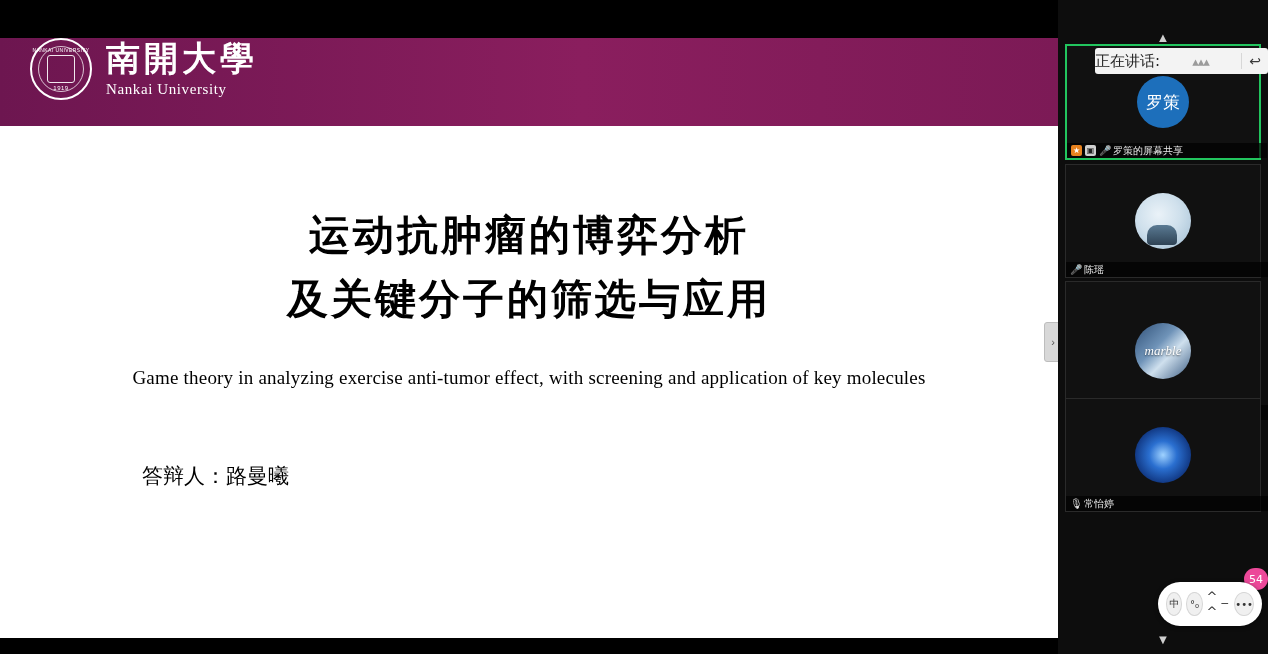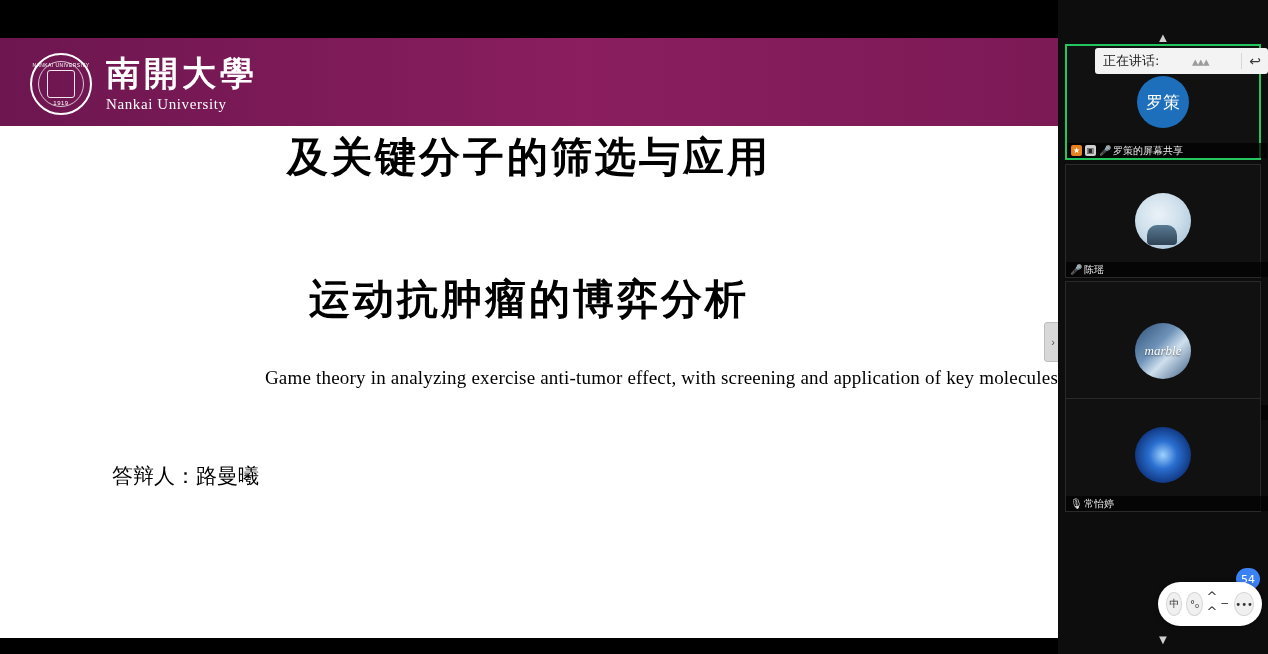--- a/index.html
+++ b/index.html
@@ -39,21 +39,21 @@
   #slide-header {
     position: absolute;
     left: 0; top: 0;
     width: 1058px;
     height: 88px;
     background: #7b1a56;
     background: linear-gradient(90deg,#6d1650 0%, #8a1e5e 55%, #7c1a56 100%);
   }
   #logo-wrap {
     position: absolute;
-    left: 30px; top: 15px;
+    left: 30px; top: 0;
     display: flex;
     align-items: center;
     gap: 14px;
   }
   .logo-seal {
     width: 62px; height: 62px;
     border-radius: 50%;
     border: 2px solid #ffffff;
     position: relative;
     box-sizing: border-box;
@@ -117,32 +117,33 @@
     font-family: "DejaVu Serif", serif;
     font-size: 41px;
     font-weight: bold;
     color: #000;
     letter-spacing: 3px;
     line-height: 1.55;
   }
   #title-line1 { margin-top: 78px; }
   #title-line2 { margin-top: 0px; }
   .title-en {
-    text-align: right;
+    text-align: center;
     font-family: "Liberation Serif", serif;
     font-size: 19px;
     color: #000;
     margin-top: 36px;
     letter-spacing: .2px;
   }
   #info-grid {
     position: absolute;
     left: 0; top: 330px;
     width: 1058px;
     display: flex;
+    padding-left: 30px;
   }
   .info-col {
     box-sizing: border-box;
   }
   .info-col.left { width: 530px; padding-left: 112px; }
   .info-col.right { width: 528px; padding-left: 14px; }
   .info-line {
     font-family: "DejaVu Serif", serif;
     font-size: 21px;
     color: #000;
@@ -203,23 +204,23 @@
     top: 48px;
     width: 173px;
     height: 26px;
     background: #f3f3f3;
     border-radius: 3px;
     display: flex;
     align-items: center;
     z-index: 6;
   }
   #speaking-bar .label {
-    font-size: 13px;
+    font-size: 15px;
     color: #222;
-    padding-left: 8px;
+    padding-left: 0;
     white-space: nowrap;
     font-family: "DejaVu Sans", sans-serif;
   }
   #speaking-bar .waves {
     flex: 1;
     display: flex;
     align-items: center;
     justify-content: center;
     gap: 1px;
     color: #9b9b9b;
@@ -368,26 +369,26 @@
     color: #333;
     font-family: "DejaVu Sans", sans-serif;
   }
   #float-widget .face {
     font-size: 13px;
     color: #333;
     font-family: "DejaVu Sans", sans-serif;
   }
   #badge-count {
     position: absolute;
-    right: 8px;
+    right: 0px;
     bottom: 64px;
     min-width: 22px;
     height: 22px;
     border-radius: 11px;
-    background: #3b82f6;
+    background: #ec4899;
     color: #fff;
     font-size: 11px;
     display: flex;
     align-items: center;
     justify-content: center;
     padding: 0 5px;
     box-sizing: border-box;
     z-index: 9;
     font-family: "DejaVu Sans", sans-serif;
   }
@@ -409,22 +410,22 @@
             <div class="seal-year">1919</div>
           </div>
           <div>
             <div id="logo-text-cn">南開大學</div>
             <div id="logo-text-en">Nankai University</div>
           </div>
         </div>
       </div>
 
       <div id="slide-body">
+        <div class="title-cn" id="title-line1">运动抗肿瘤的博弈分析</div>
         <div class="title-cn" id="title-line2">及关键分子的筛选与应用</div>
-        <div class="title-cn" id="title-line1">运动抗肿瘤的博弈分析</div>
         <div class="title-en">Game theory in analyzing exercise anti-tumor effect, with screening and application of key molecules</div>
 
         <div id="info-grid">
           <div class="info-col left">
             <div class="info-line">答辩人：路曼曦</div>
           </div>
         </div>
       </div>
 
     </div>

